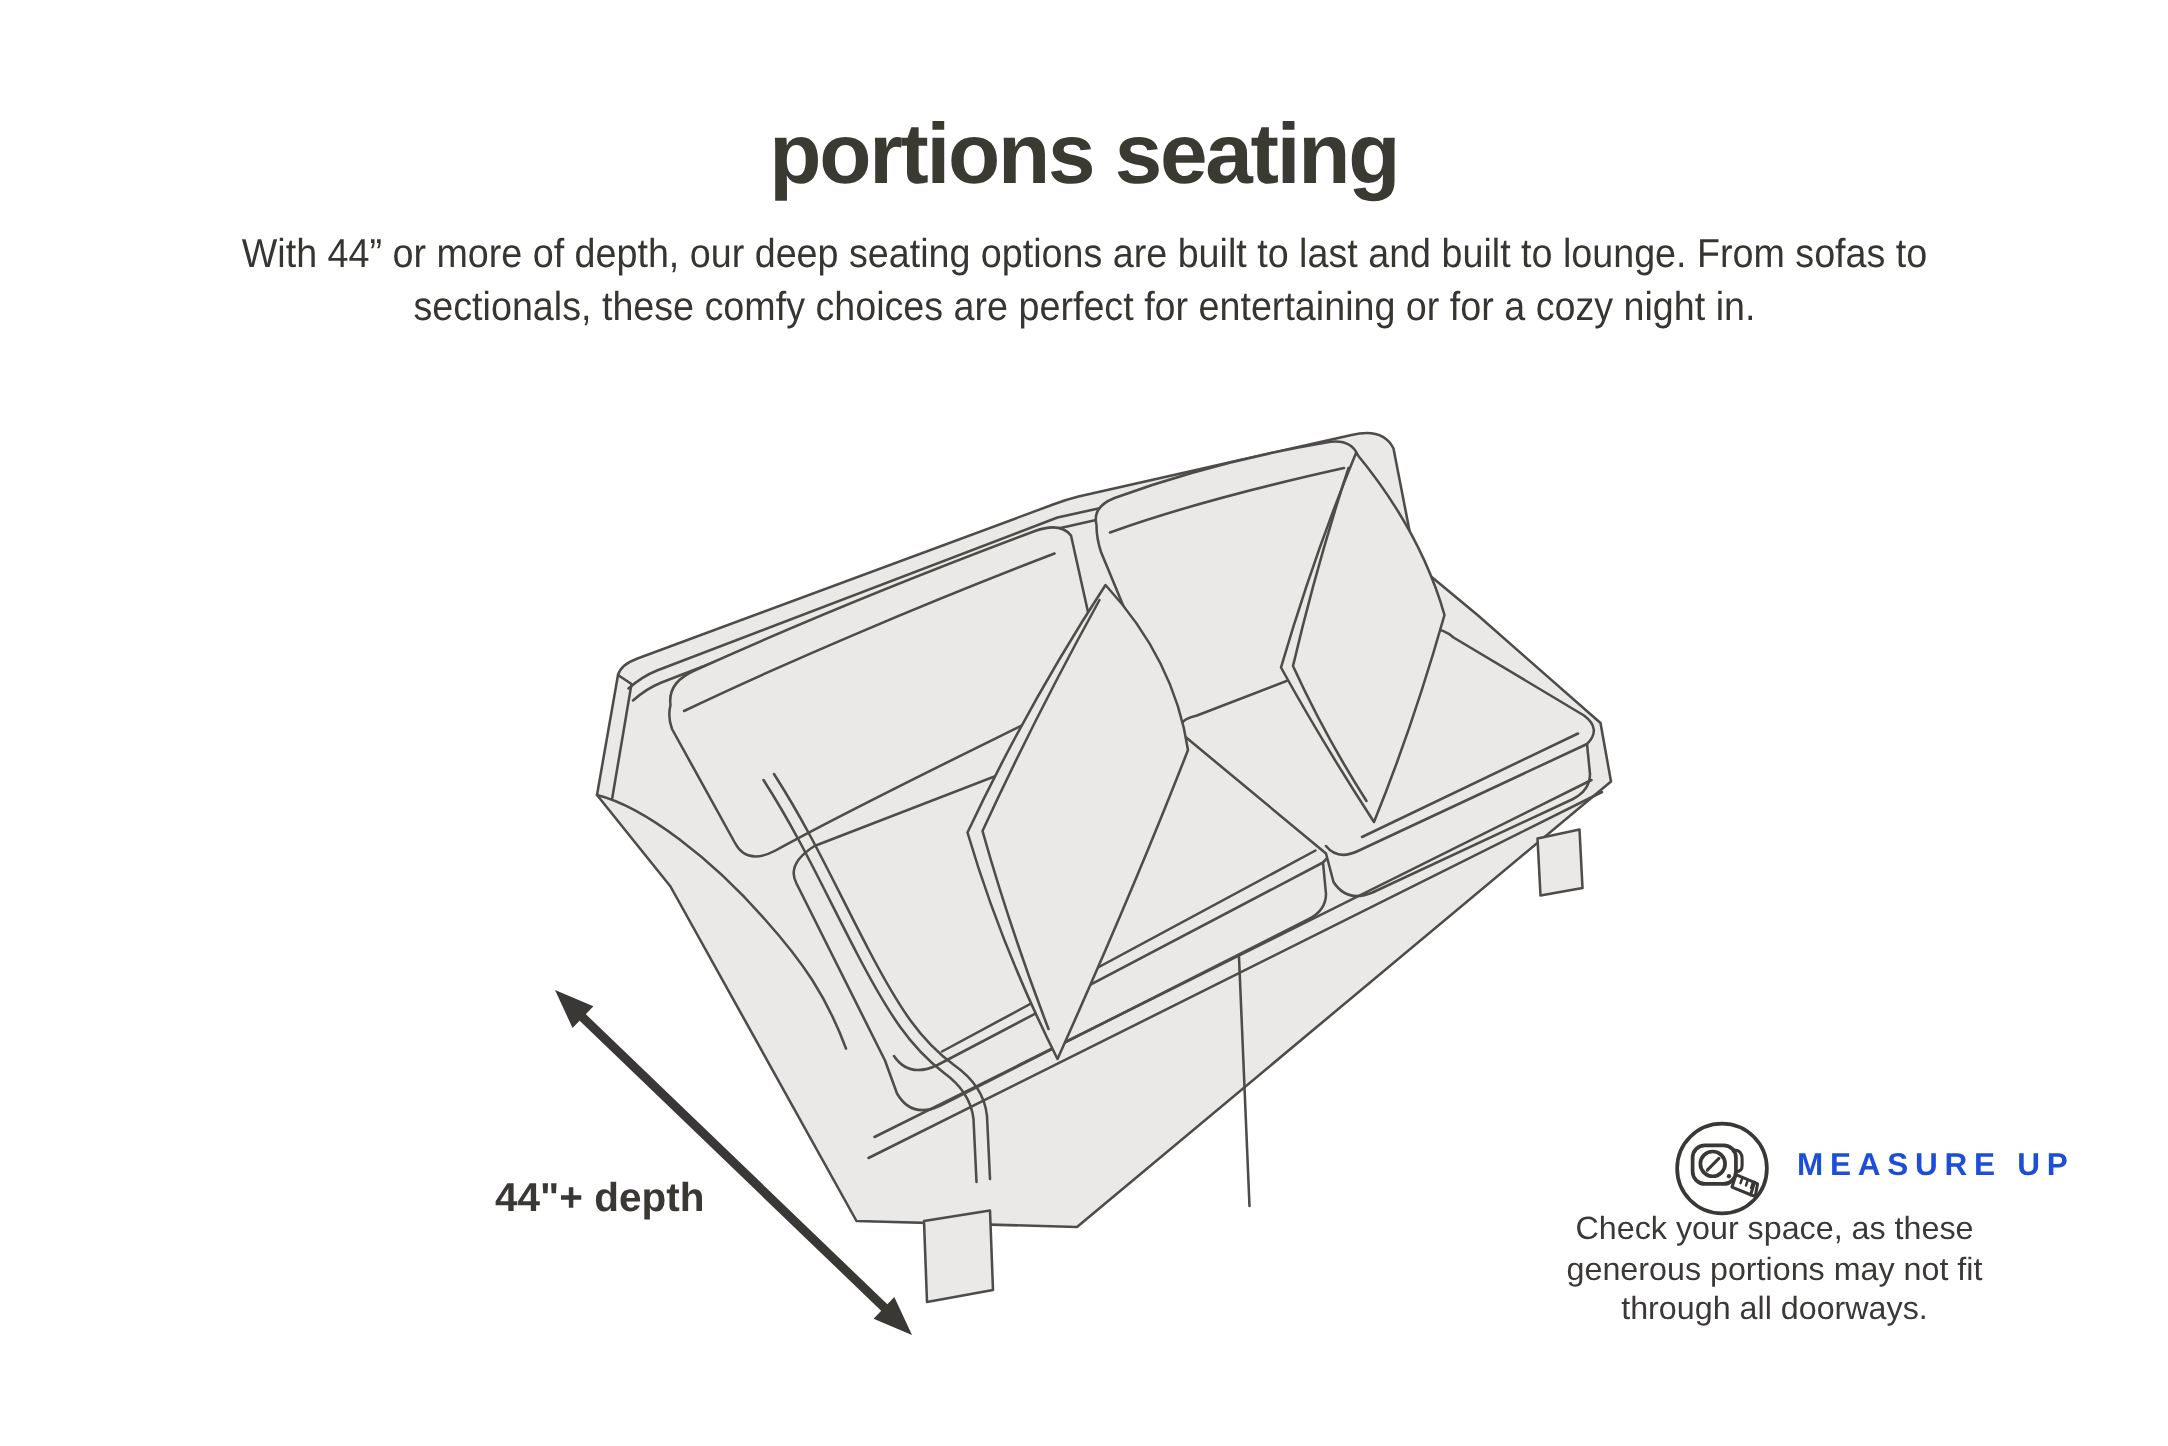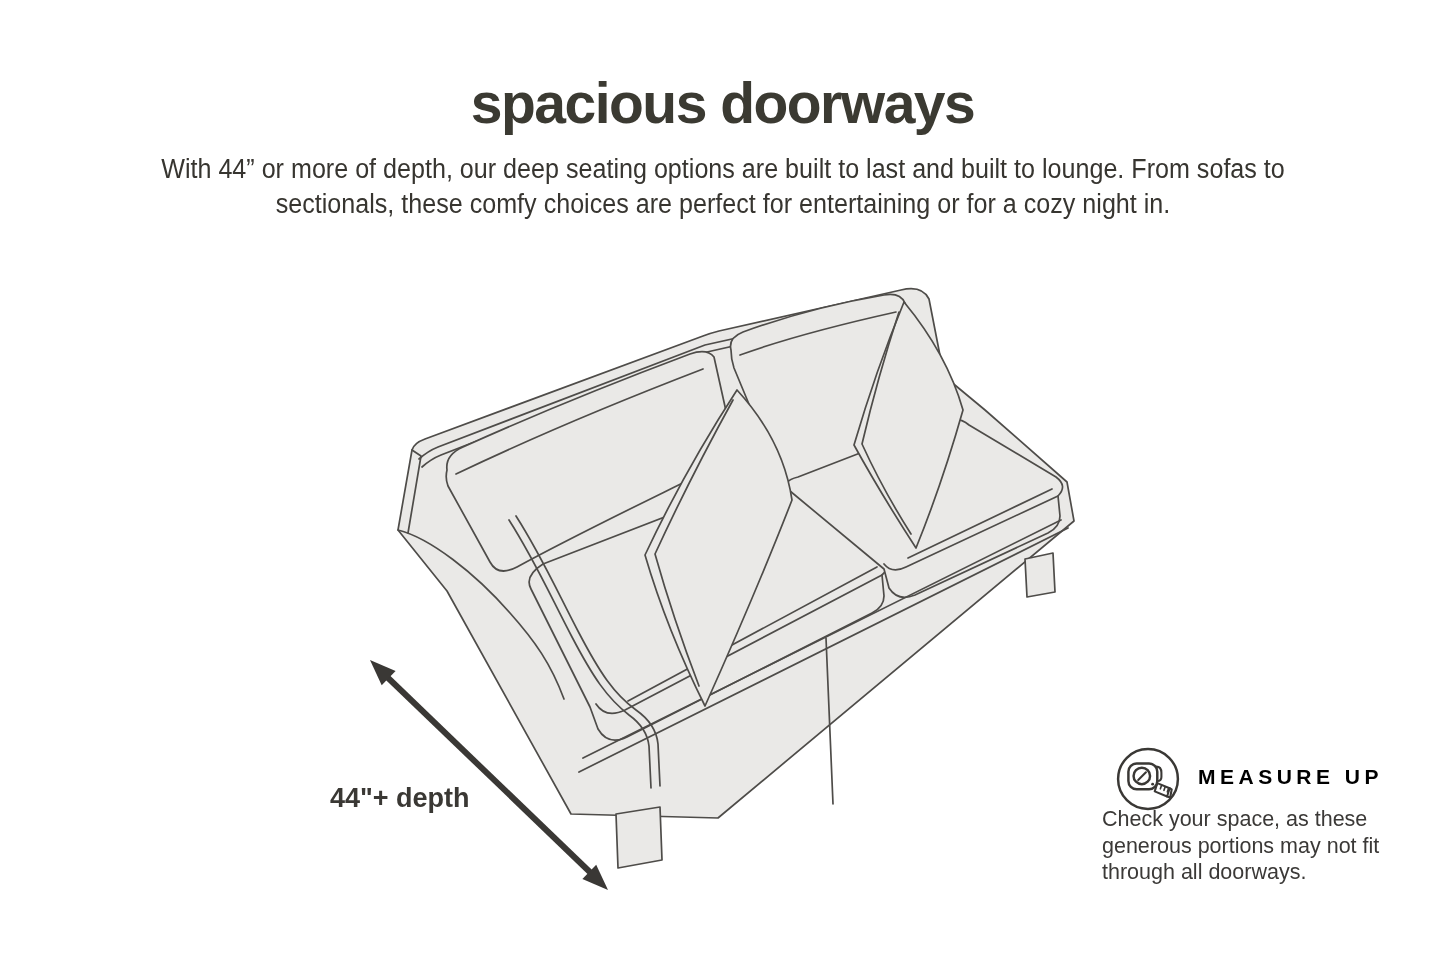--- a/index.html
+++ b/index.html
@@ -29,33 +29,33 @@
   .sofa-svg{position:absolute;left:385px;top:258px;width:700px;height:625px;}
   .arrow-svg{position:absolute;left:358px;top:648px;width:265px;height:255px;}
   .depth-label{
     position:absolute;left:330px;top:783px;
     font-size:27px;font-weight:bold;color:#3a3834;
   }
   .measure-icon{position:absolute;left:1115px;top:746px;width:66px;height:66px;}
   .measure-heading{
     position:absolute;left:1198px;top:765px;
     font-size:21px;font-weight:bold;letter-spacing:4.5px;
-    color:#000000;white-space:nowrap;
+    color:#1d4ed8;white-space:nowrap;
   }
   .measure-note{
-    position:absolute;left:1102px;top:806px;width:310px;
-    text-align:left;
+    position:absolute;left:1028px;top:806px;width:310px;
+    text-align:center;
     font-size:21.5px;line-height:26.5px;
     color:#3b3937;
   }
 </style>
 </head>
 <body>
 
-<div class="page-title">spacious doorways</div>
+<div class="page-title">portions seating</div>
 
 <div class="page-desc-wrap">
   <div class="page-desc">With 44” or more of depth, our deep seating options are built to last and built to lounge. From sofas to sectionals, these comfy choices are perfect for entertaining or for a cozy night in.</div>
 </div>
 
 <svg class="sofa-svg" viewBox="0 0 700 625" aria-hidden="true">
   <g stroke="#4e4c49" stroke-width="1.7" fill="#eae9e7" stroke-linejoin="round" stroke-linecap="round">
 
     <path d="M13 272 L27 192 Q29 185 40 181 L318 78 Q326 75 334 73 L516 32 Q537 27 544 41 L559 118 L600 152 L682 224 L689 263 L333 560 L186 556 L62 333 Z"></path>
 

